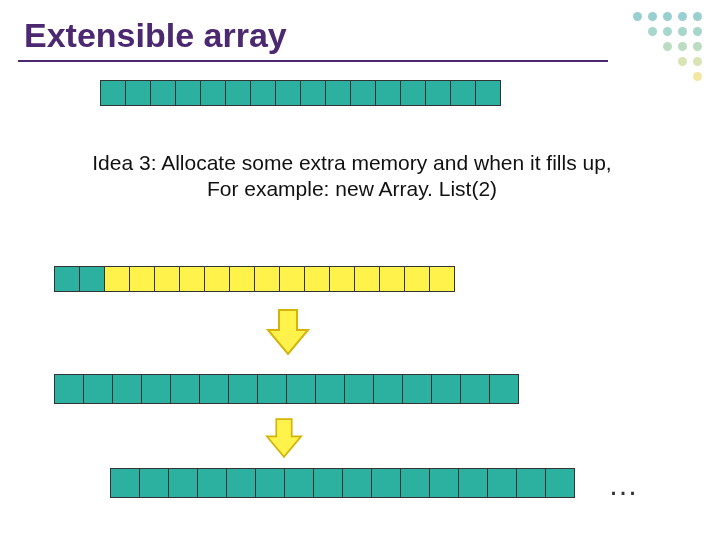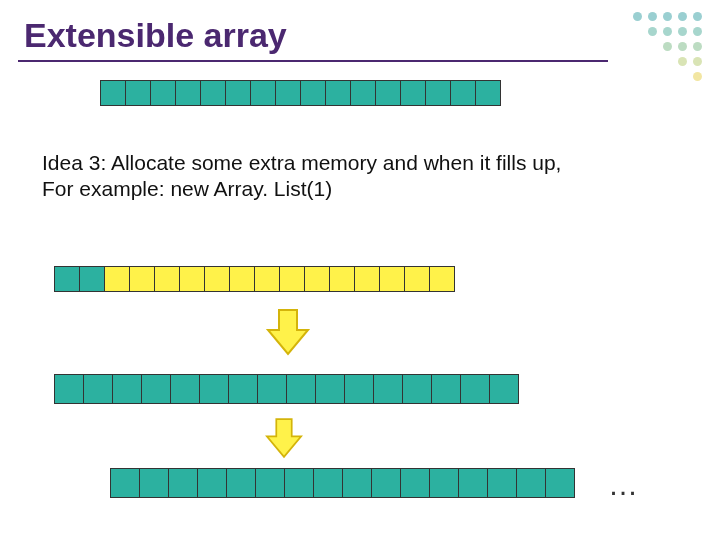--- a/index.html
+++ b/index.html
@@ -15,21 +15,21 @@
   .c3 { background: #bcdcc2; }
   .c4 { background: #a7d6cd; }
   .c5 { background: #9acfd1; }
 
   .array { position: absolute; display: flex; }
   .cell { width: 26px; height: 26px; border: 1px solid #333; margin-left: -1px; }
   .cell:first-child { margin-left: 0; }
   .teal { background: #2cb1a0; }
   .yellow { background: #fff24a; }
 
-  .bodytext { position: absolute; left: 42px; top: 150px; font-size: 21px; color: #111; line-height: 1.22; width: 620px; }
+  .bodytext { position: absolute; left: 42px; top: 150px; font-size: 21px; color: #111; line-height: 1.22; width: 620px; text-align: center; }
 
   .arrow { position: absolute; left: 260px; }
   .arrow svg { display: block; }
 
   .ellipsis { position: absolute; left: 608px; top: 468px; font-size: 30px; color: #333; }
 </style>
 </head>
 <body>
 
 <div class="slide">
@@ -79,21 +79,21 @@
       <div class="cell teal" style="width: 26px; height: 26px;"></div>
       <div class="cell teal" style="width: 26px; height: 26px;"></div>
       <div class="cell teal" style="width: 26px; height: 26px;"></div>
       <div class="cell teal" style="width: 26px; height: 26px;"></div>
       <div class="cell teal" style="width: 26px; height: 26px;"></div>
       <div class="cell teal" style="width: 26px; height: 26px;"></div>
     </div>
 
   <div class="bodytext">
     <div>Idea 3: Allocate some extra memory and when it fills up,</div>
-    <div>For example:  new Array. List(1)</div>
+    <div>For example:  new Array. List(2)</div>
   </div>
 
   <div class="array" id="arr-mid" style="left: 54px; top: 266px;">
       <div class="cell teal" style="width: 26px; height: 26px;"></div>
       <div class="cell teal" style="width: 26px; height: 26px;"></div>
       <div class="cell yellow" style="width: 26px; height: 26px;"></div>
       <div class="cell yellow" style="width: 26px; height: 26px;"></div>
       <div class="cell yellow" style="width: 26px; height: 26px;"></div>
       <div class="cell yellow" style="width: 26px; height: 26px;"></div>
       <div class="cell yellow" style="width: 26px; height: 26px;"></div>

